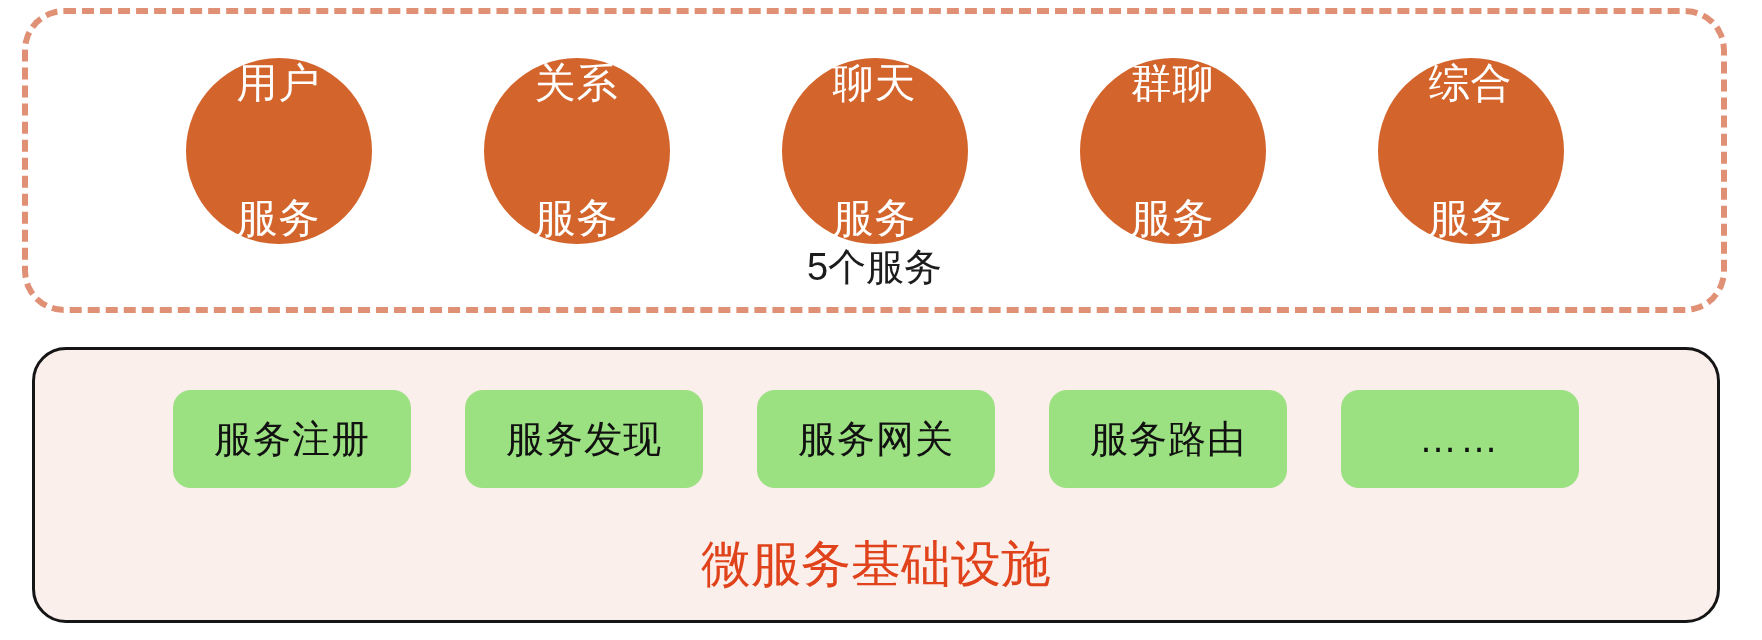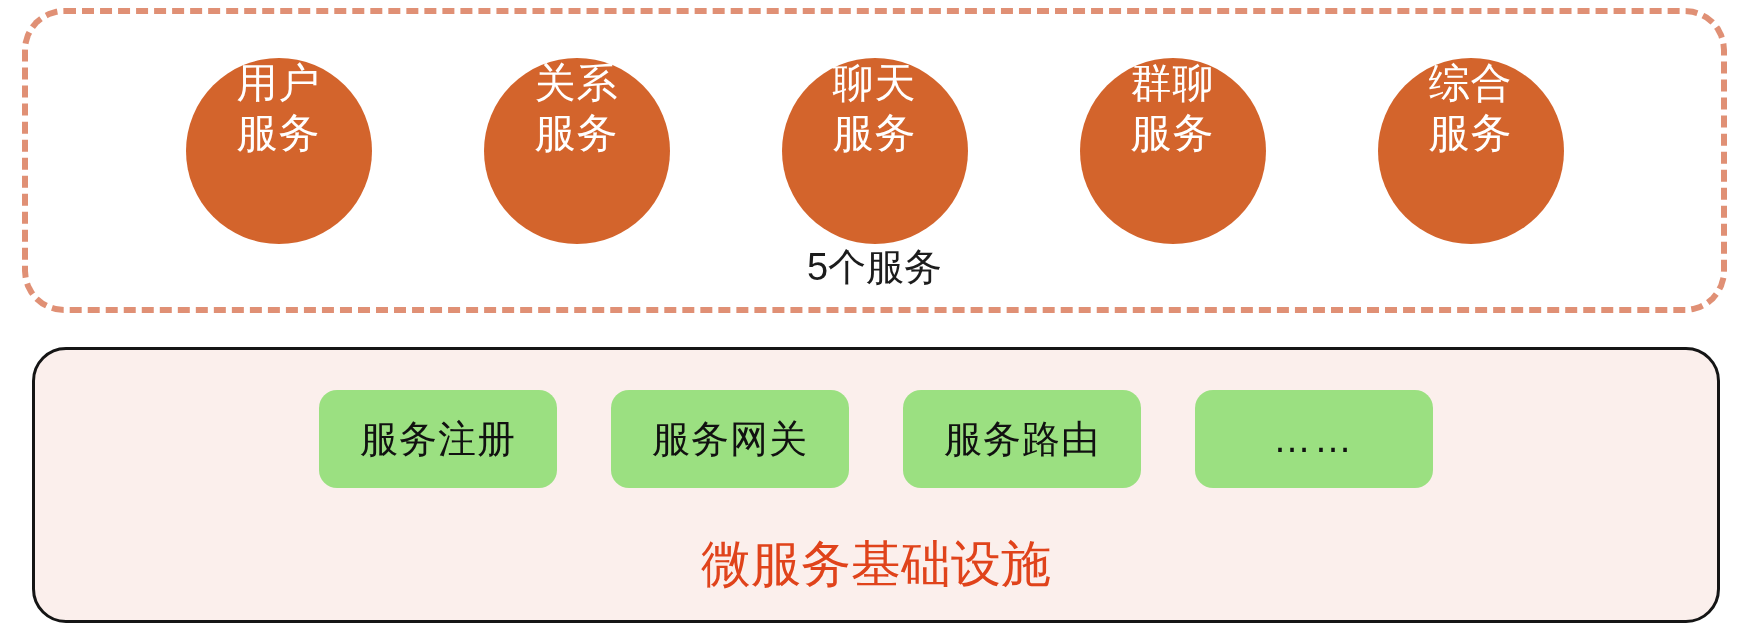--- a/index.html
+++ b/index.html
@@ -46,21 +46,21 @@
   .service-circle {
     width: 186px;
     height: 186px;
     flex: 0 0 186px;
     border-radius: 50%;
     background: #D3642C;
     color: #ffffff;
     display: flex;
     flex-direction: column;
     align-items: center;
-    justify-content: flex-start;
+    justify-content: space-between;
     line-height: 1.22;
     font-size: 41px;
     letter-spacing: 1px;
     user-select: none;
   }
   .service-circle .ln { display: block; }
 
   .panel-caption {
     position: absolute;
     left: 0;
@@ -161,20 +161,21 @@
 
     </div>
 
     <div class="panel-caption">5个服务</div>
   </div>
 
   <div class="infra-panel">
     <div class="infra-row">
 
       <div class="infra-box">服务注册</div>
+      <div class="infra-box">服务发现</div>
       <div class="infra-box">服务网关</div>
       <div class="infra-box">服务路由</div>
       <div class="infra-box is-ellipsis">……</div>
 
     </div>
 
     <div class="infra-caption">微服务基础设施</div>
   </div>
 
 </div>

